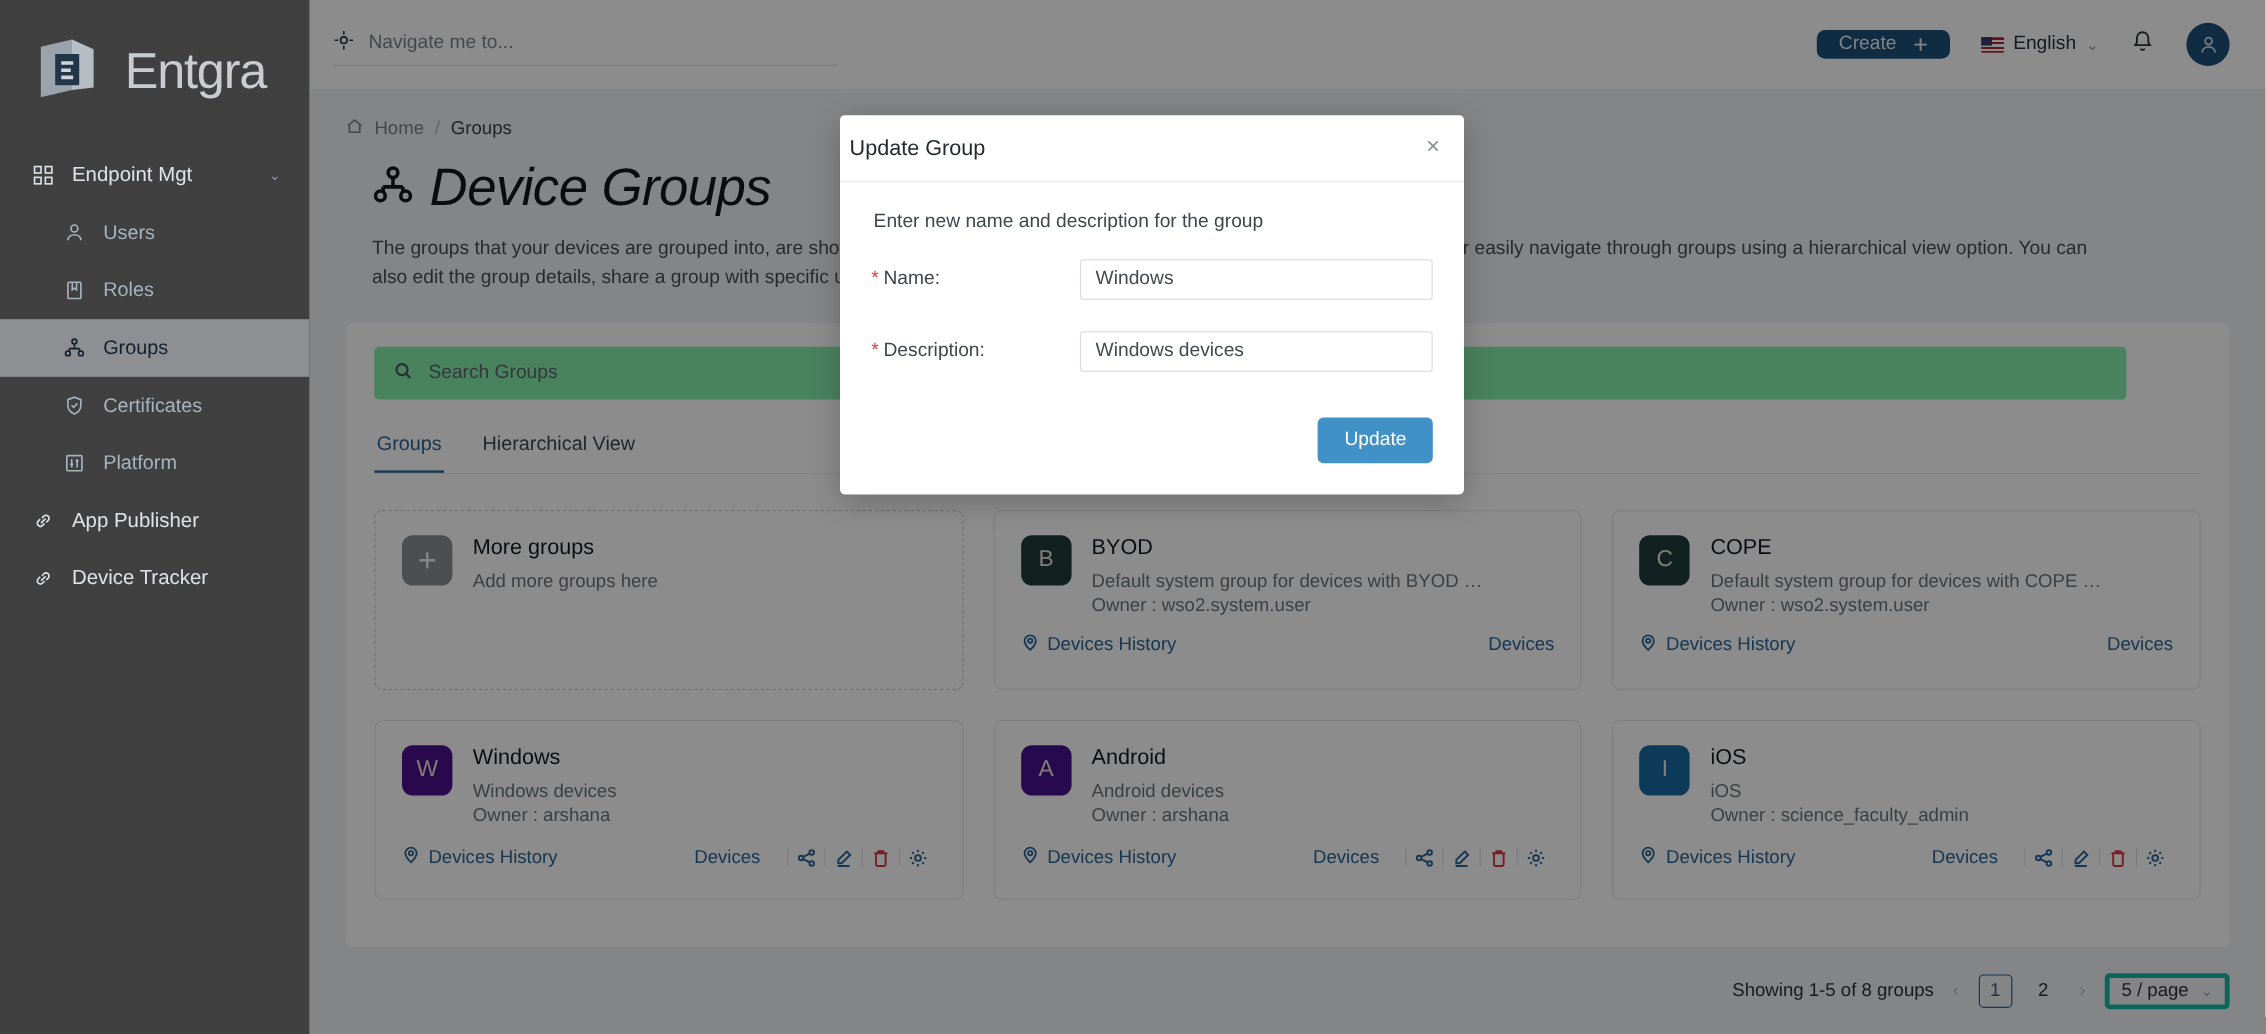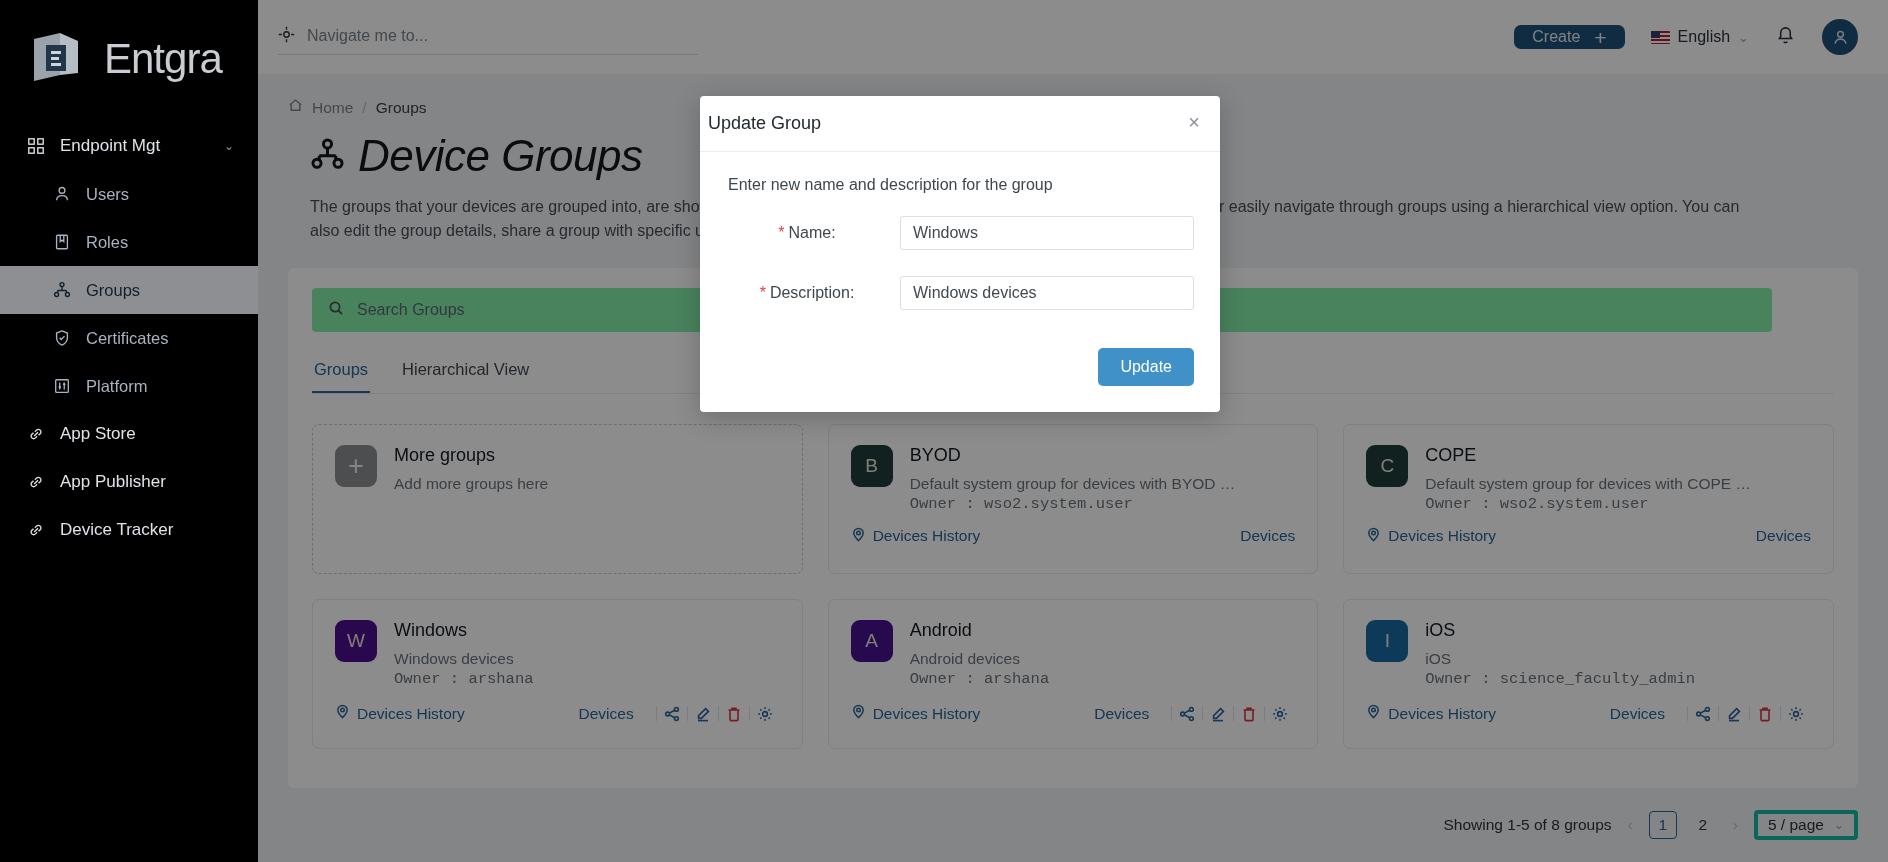--- a/index.html
+++ b/index.html
@@ -7,21 +7,21 @@
     width: 1888px; height: 862px;
     font-family: "Liberation Sans", sans-serif;
     overflow: hidden;
     background: #f0f2f5;
   }
   #app { position: relative; width: 1888px; height: 862px; display: flex; }
 
   
   .sidebar {
     width: 258px; height: 862px;
-    background: #000000;
+    background: #404040;
     flex: 0 0 258px;
     position: relative;
     z-index: 1;
   }
   .brand { display: flex; align-items: center; gap: 14px; padding: 22px 0 0 26px; height: 96px; }
   .brand-logo { width: 64px; height: 60px; position: relative; }
   .brand-name { color: #c9ccd1; font-size: 42px; letter-spacing: -1px; font-weight: 400; }
 
   .nav { margin-top: 26px; }
   .nav-item {
@@ -102,21 +102,21 @@
   .card-top { display: flex; gap: 17px; }
   .avatar-sq {
     width: 42px; height: 42px; border-radius: 9px; flex: 0 0 42px;
     display:flex; align-items:center; justify-content:center;
     color:#e9e4d8; font-size: 19px; font-weight: 500;
   }
   .avatar-sq.plus { background:#8d8f93; color:#f1f1f1; font-size: 27px; font-weight: 300; }
   .card-name { font-size: 18px; color: #13191f; font-weight: 500; line-height: 1.15; }
   .card-desc { font-size: 15.5px; color: #5f6token; }
   .card-desc { font-size: 15.5px; color: #6b747d; margin-top: 9px; white-space: nowrap; overflow: hidden; text-overflow: ellipsis; max-width: 330px;}
-  .card-owner { font-size: 15.5px; color: #6b747d; margin-top: 2px; font-family: Liberation Mono, monospace; }
+  .card-owner { font-size: 15.5px; color: #6b747d; margin-top: 2px; }
   .card-foot { display: flex; align-items: center; margin-top: 14px; color: #2a6496; font-size: 15.5px; }
   .foot-link { display: flex; align-items: center; gap: 7px; cursor: pointer; }
   .foot-link svg { width: 15px; height: 15px; stroke:#2a6496; fill:none; stroke-width:1.6; }
   .foot-devices { margin-left: auto; cursor: pointer; }
   .foot-actions { display: flex; align-items: center; gap: 0; margin-left: 22px; }
   .act { width: 30px; height: 24px; display:flex; align-items:center; justify-content:center; cursor:pointer; }
   .act svg { width: 16px; height: 16px; fill:none; stroke-width:1.6; stroke: #2a6496; }
   .act.del svg { stroke: #d9363e; }
   .vdiv { width: 1px; height: 15px; background: #dfe3e8; }
 
@@ -133,21 +133,21 @@
     position: absolute; left: 700px; top: 96px; width: 520px;
     background: #fff; border-radius: 4px; z-index: 60;
     box-shadow: 0 6px 26px rgba(0,0,0,0.22);
   }
   .modal-head { padding: 17px 8px; border-bottom: 1px solid #ececec; position: relative; }
   .modal-title { font-size: 18px; color: #232a30; font-weight: 500; }
   .modal-close { position: absolute; right: 20px; top: 16px; font-size: 20px; color: #8c9299; cursor: pointer; line-height: 1; }
   .modal-body { padding: 24px 26px 12px 26px; }
   .modal-intro { font-size: 16px; color: #3f474e; margin-bottom: 22px; padding-left: 2px;}
   .frow { display: flex; align-items: center; gap: 12px; margin-bottom: 26px; }
-  .flabel { width: 162px; text-align: center; font-size: 16px; color: #3f474e; }
+  .flabel { width: 162px; text-align: left; font-size: 16px; color: #3f474e; }
   .req { color: #e0403f; margin-right: 4px; }
   .finput {
     flex: 1; height: 34px; border: 1px solid #dcdfe3; border-radius: 3px;
     padding: 0 12px; font-size: 16px; color: #42494f; font-family: inherit;
     background: #fff; outline: none;
   }
   .modal-foot { display:flex; justify-content:flex-end; padding: 0 26px 26px 26px; }
   .update-btn {
     background: #4191c9; color: #fff; border: none; border-radius: 5px;
     height: 38px; padding: 0 22px; font-size: 16px; font-family: inherit; cursor: pointer;
@@ -233,28 +233,20 @@
           <svg viewBox="0 0 20 20">
               <rect x="3" y="3" width="14" height="14" rx="1"></rect>
               <path d="M7.5 6v8M12.5 6v8"></path>
               <circle cx="7.5" cy="11" r="1.3" fill="currentColor" stroke="none"></circle>
               <circle cx="12.5" cy="8" r="1.3" fill="currentColor" stroke="none"></circle>
             </svg>
         </span>
         <span>Platform</span>
       </div>
 
-      <div class="nav-item bold">
-        <span class="nav-ico">
-          <svg viewBox="0 0 20 20">
-              <path d="M8 12.2l4.2-4.2M7.2 8.5L5.4 10.3a2.8 2.8 0 104 4l1.8-1.8M12.8 11.5l1.8-1.8a2.8 2.8 0 10-4-4L8.8 7.5"></path>
-            </svg>
-        </span>
-        <span>App Store</span>
-      </div>
 
       <div class="nav-item bold">
         <span class="nav-ico">
           <svg viewBox="0 0 20 20">
               <path d="M8 12.2l4.2-4.2M7.2 8.5L5.4 10.3a2.8 2.8 0 104 4l1.8-1.8M12.8 11.5l1.8-1.8a2.8 2.8 0 10-4-4L8.8 7.5"></path>
             </svg>
         </span>
         <span>App Publisher</span>
       </div>
 

